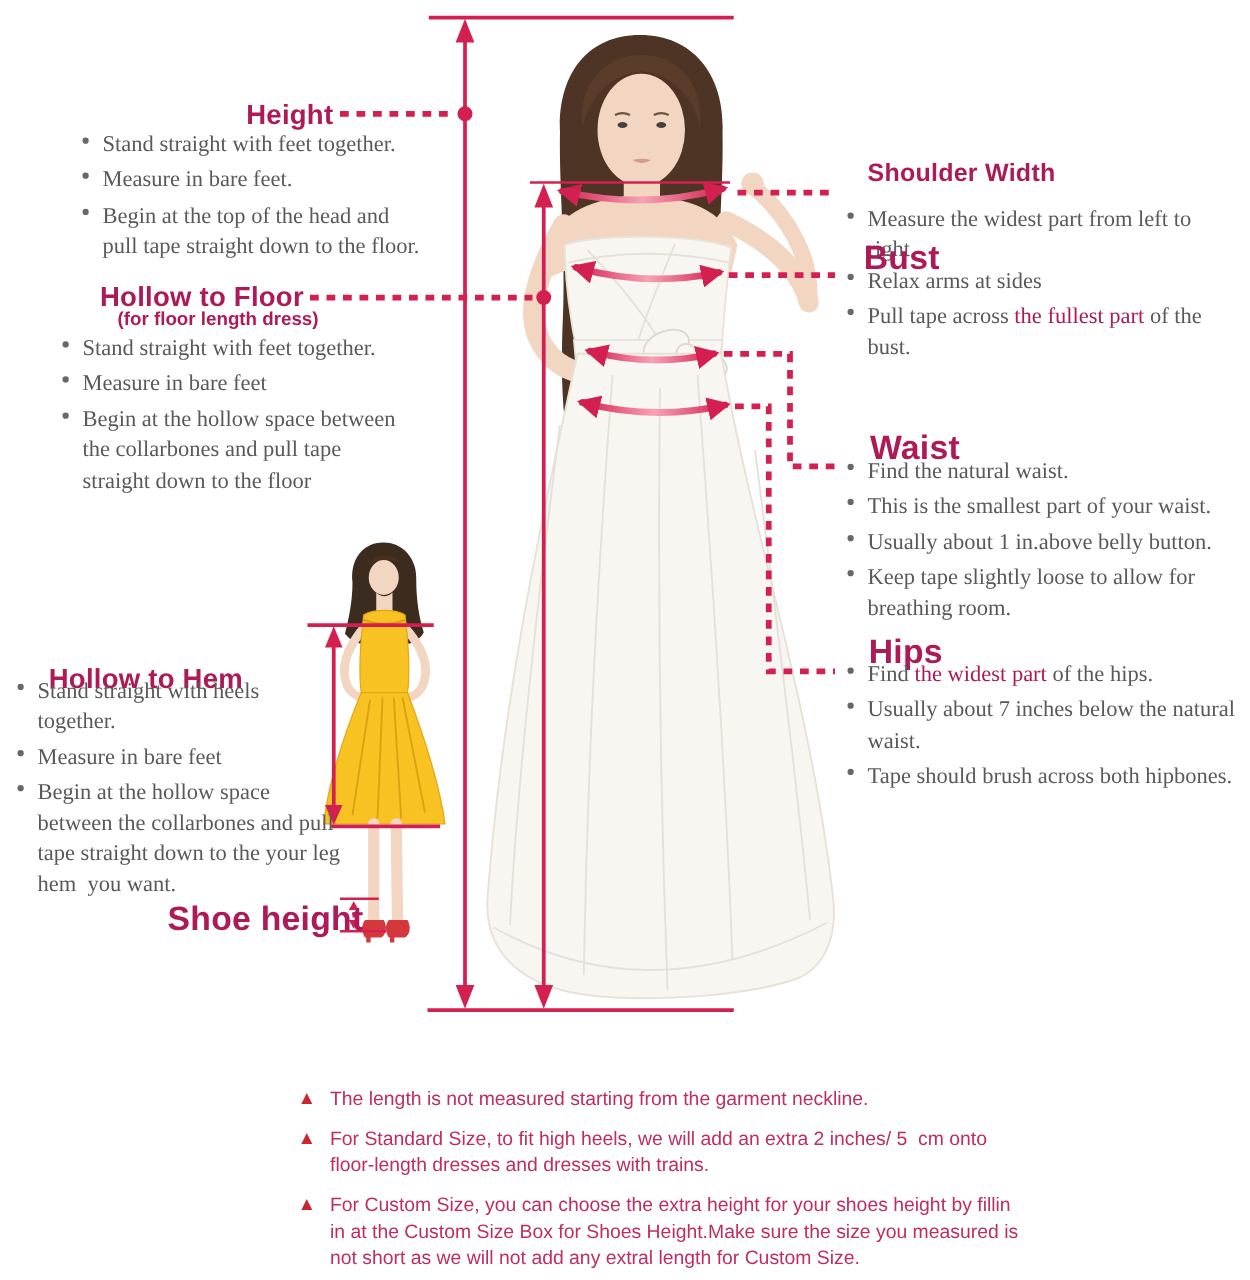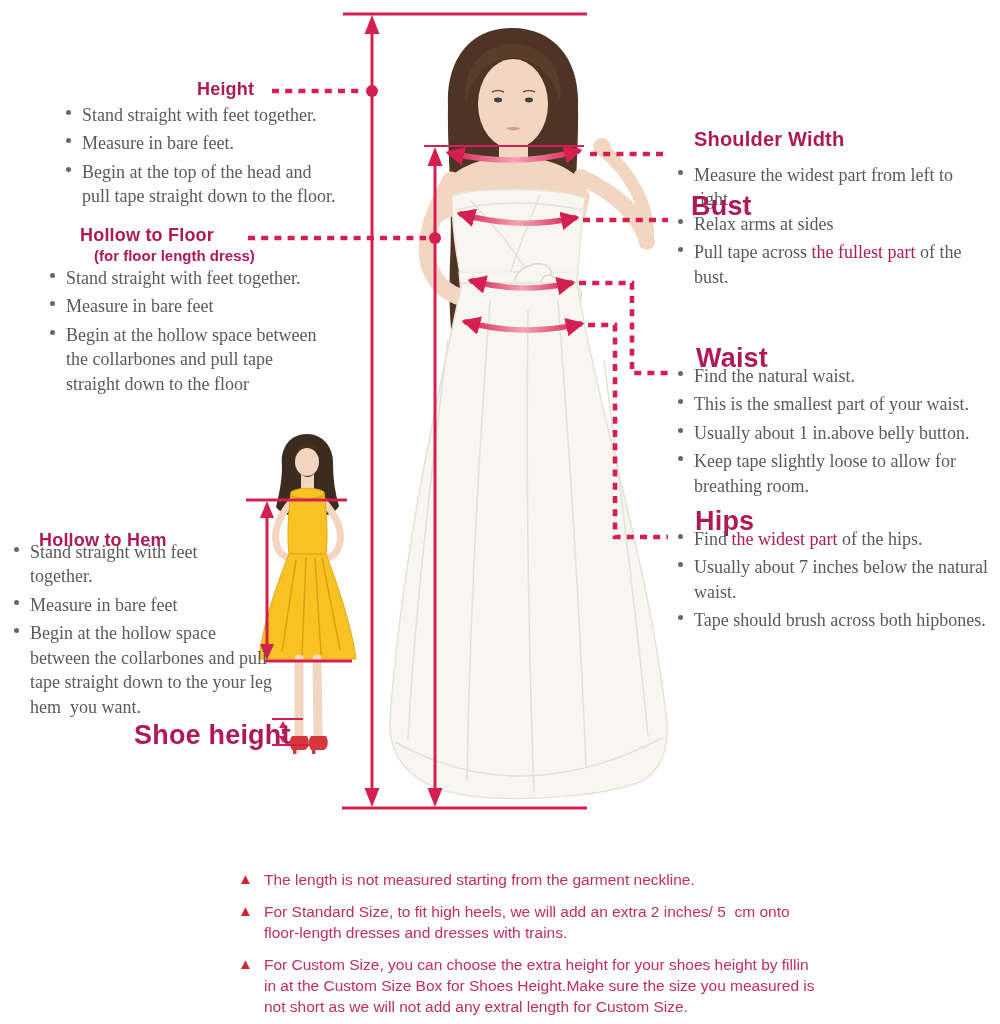--- a/index.html
+++ b/index.html
@@ -5,21 +5,21 @@
   html,body{margin:0;padding:0;background:#fff;}
   #canvas{
     position:relative;width:1000px;height:1024px;background:#fff;
     font-family:"Liberation Sans",sans-serif;overflow:hidden;
     --title:#ad1a57;--line:#d32050;--body:#58595b;--note:#bf2d63;--triangle:#c9262f;
     --skin:#f2d6c1;--hair:#4e3425;--yellow:#f8c222;--gown:#f8f6f1;
   }
   .abs{position:absolute;}
   svg.layer{position:absolute;left:0;top:0;}
   .title{font-weight:bold;color:var(--title);letter-spacing:.2px;}
-  .t22{font-size:18px;} .t21{font-size:27px;} .t20{font-size:20px;}
+  .t22{font-size:22px;} .t21{font-size:27px;} .t20{font-size:20px;}
   .subtitle{font-size:15px;font-weight:bold;color:var(--title);}
   ul.blist{list-style:none;margin:0;padding:0;color:var(--body);font-size:18px;line-height:1.36;font-family:Liberation Serif, serif;}
   ul.blist li{position:relative;padding-left:20px;margin-bottom:4px;white-space:pre-wrap;}
   ul.blist li::before{content:'';position:absolute;left:4px;top:7px;width:5px;height:5px;border-radius:50%;background:#66676a;}
   .hl{color:var(--title);}
   ol.notes{list-style:none;margin:0;padding:0;color:var(--note);font-size:15.5px;line-height:1.36;}
   ol.notes li{position:relative;padding-left:26px;margin-bottom:11px;white-space:pre-wrap;}
   ol.notes .tri{position:absolute;left:0;top:0;color:var(--triangle);font-size:15px;}
   
   .bar{stroke:var(--line);stroke-width:3;fill:none;}
@@ -196,21 +196,21 @@
   <ul class="abs blist" style="left:46px;top:266px;width:310px;">
       <li><span>Stand straight with feet together.</span></li>
       <li><span>Measure in bare feet</span></li>
       <li><span>Begin at the hollow space between
 the collarbones and pull tape
 straight down to the floor</span></li>
     </ul>
 
   <div class="abs title t22" style="left:39px;top:530px;">Hollow to Hem</div>
   <ul class="abs blist" style="left:10px;top:540px;width:290px;">
-      <li><span>Stand straight with feet
+      <li><span>Stand straight with heels
 together.</span></li>
       <li><span>Measure in bare feet</span></li>
       <li><span>Begin at the hollow space
 between the collarbones and pull
 tape straight down to the your leg
 hem  you want.</span></li>
     </ul>
 
   <div class="abs title t21" style="left:134px;top:720px;">Shoe height</div>
 

